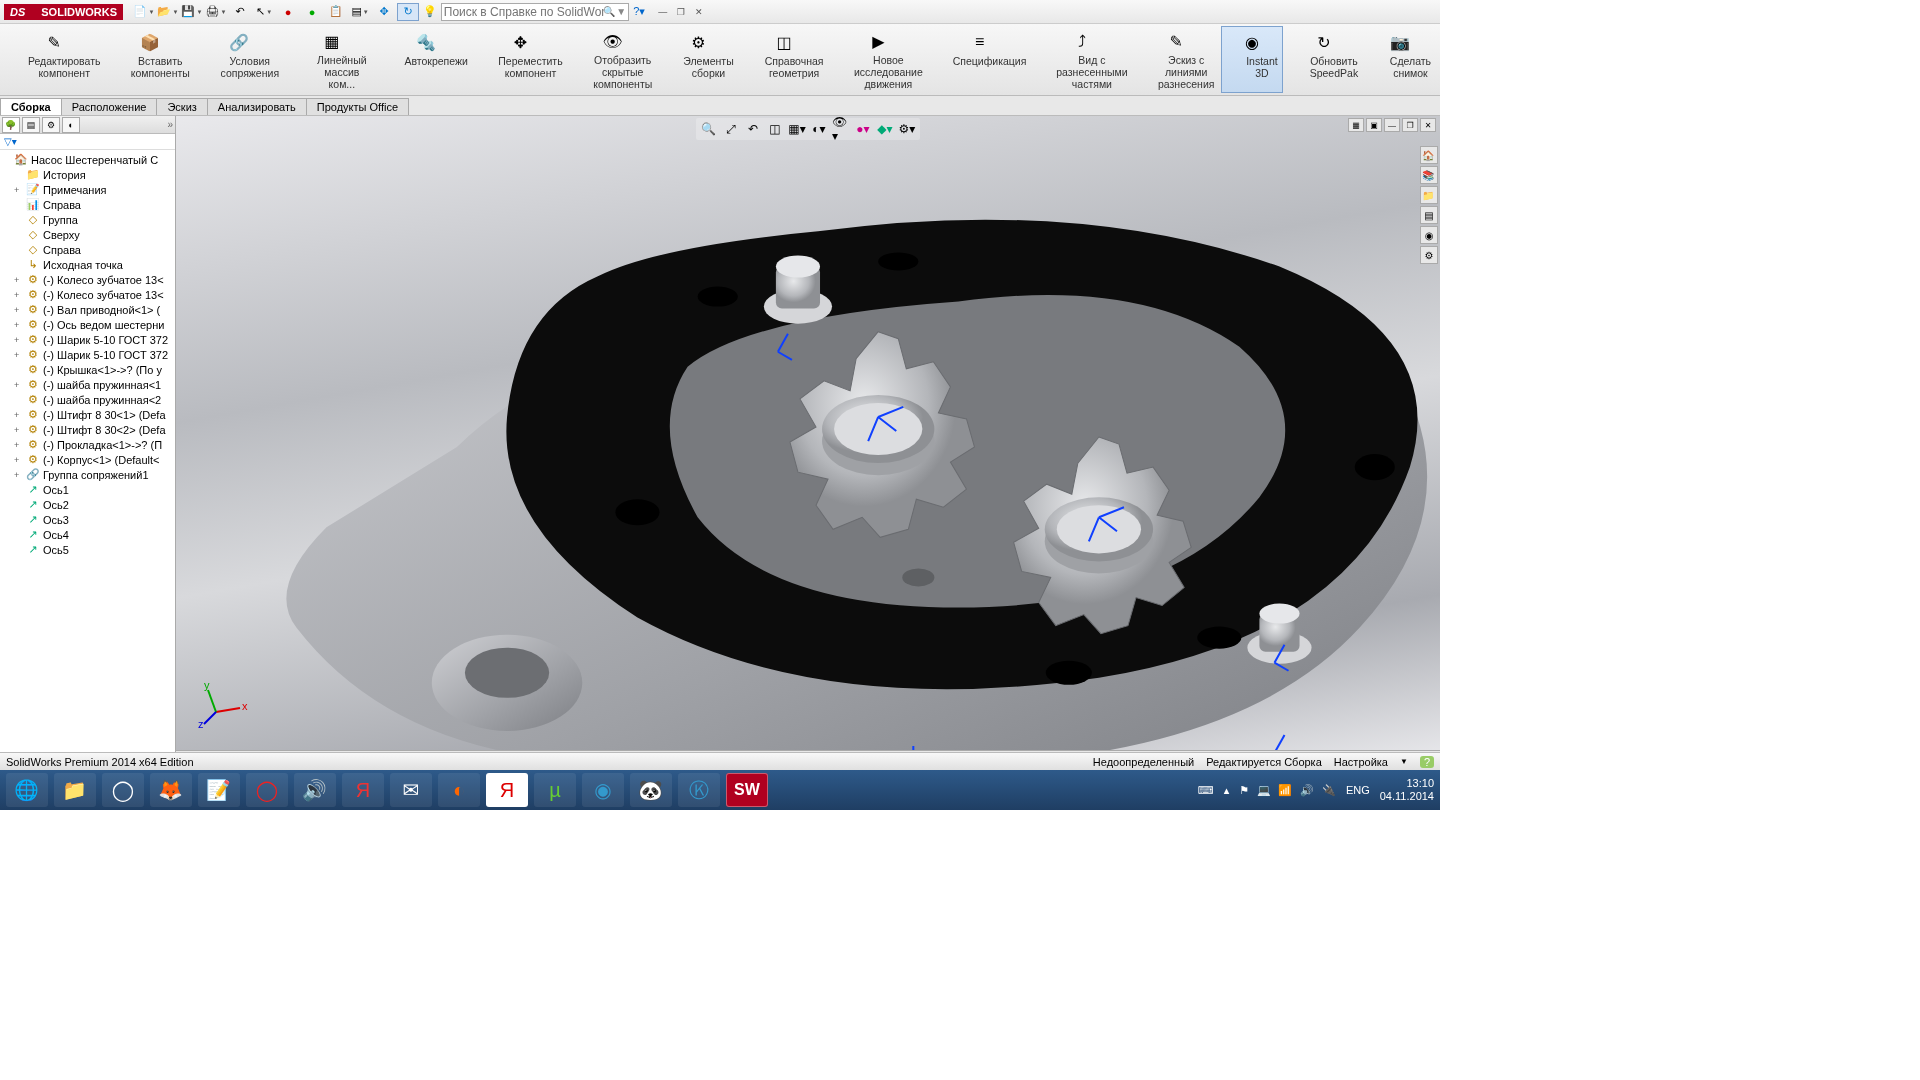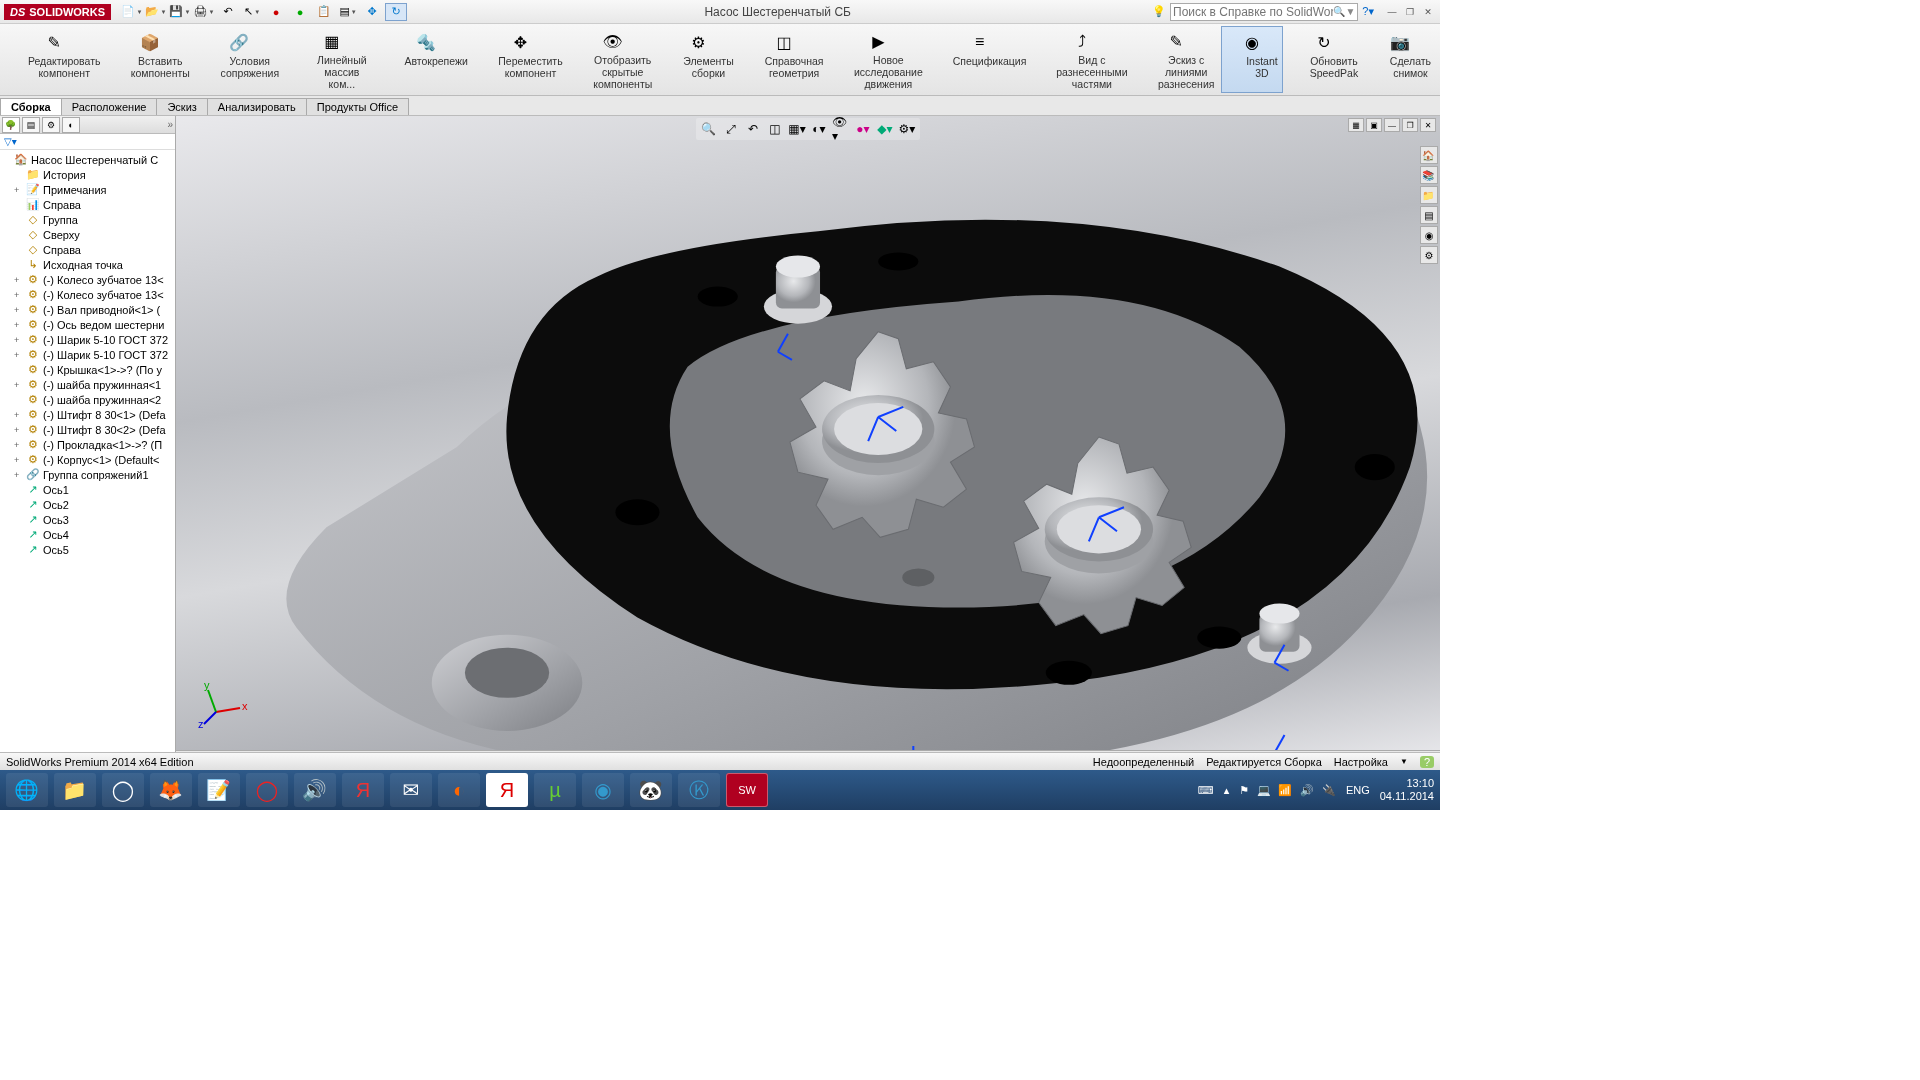--- a/index.html
+++ b/index.html
@@ -1,20 +1,20 @@
 <!DOCTYPE html>
 <html><head>
 <meta charset="utf-8">
 <style>
 * { margin:0; padding:0; box-sizing:border-box; font-family:"Segoe UI",Tahoma,sans-serif; font-size:11px; user-select:none; }
 body { width:1440px; height:810px; background:#fff; overflow:hidden; position:relative; }
 
 
 .menubar { height:24px; background:linear-gradient(#f8f8f8,#e8e8e8); display:flex; align-items:center; padding:0 4px; border-bottom:1px solid #ccc; }
-.logo { background:#b00020; color:#fff; font-weight:bold; padding:2px 6px; font-size:10px; display:flex; align-items:center; gap:4px; }
+.logo { background:#b00020; color:#fff; font-weight:bold; padding:2px 6px; font-size:10px; display:flex; align-items:center; gap:16px; }
 .logo-ds { font-style:italic; }
 .qat { display:flex; gap:2px; margin-left:10px; }
 .qat-btn { width:22px; height:18px; border:1px solid transparent; display:flex; align-items:center; justify-content:center; cursor:pointer; }
 .qat-drop { font-size:6px; margin-left:1px; color:#555; }
 .title { flex:1; text-align:center; font-size:12px; color:#444; }
 .search-wrap { display:flex; align-items:center; border:1px solid #aaa; background:#fff; height:18px; padding:0 2px; }
 .search-wrap input { border:none; outline:none; font-size:12px; width:160px; background:transparent; }
 .help-ico { color:#ff8c00; font-weight:bold; margin:0 4px; }
 .win-ctrl { display:flex; gap:2px; margin-left:6px; }
 .win-ctrl span { width:16px; height:14px; display:flex; align-items:center; justify-content:center; font-size:9px; cursor:pointer; color:#555; }
@@ -93,21 +93,20 @@
         <span style="color:#c00">●</span>
       </div>
     <div class="qat-btn">
         <span style="color:#0a0">●</span>
       </div>
     <div class="qat-btn">📋</div>
     <div class="qat-btn">▤<span class="qat-drop">▼</span></div>
     <div class="qat-btn" style="color:#07c">✥</div>
     <div class="qat-btn" style="border:1px solid #7da2ce;background:#d7e6f7;color:#07c">↻</div>
   </div>
-  <div class="title">Насос Шестеренчатый СБ</div>
   <span class="help-ico">💡</span>
   <div class="search-wrap">
     <input placeholder="Поиск в Справке по SolidWorks" style="">
     <span style="font-size:10px;color:#888">🔍▼</span>
   </div>
   <span style="margin:0 4px;color:#06c">?▾</span>
   <div class="win-ctrl">
     <span>—</span>
     <span>❐</span>
     <span>✕</span>
@@ -490,21 +489,21 @@
   <div class="tb-btn" style="color:#e22">◯</div>
   <div class="tb-btn">🔊</div>
   <div class="tb-btn" style="color:#e33">Я</div>
   <div class="tb-btn">✉</div>
   <div class="tb-btn" style="color:#f60">◐</div>
   <div class="tb-btn" style="background:#fff;color:#d00">Я</div>
   <div class="tb-btn" style="color:#6c3">µ</div>
   <div class="tb-btn" style="color:#39c">◉</div>
   <div class="tb-btn">🐼</div>
   <div class="tb-btn" style="color:#39c">Ⓚ</div>
-  <div class="tb-btn active" style="background:#b00020;font-size:11px;font-weight:normal">SW</div>
+  <div class="tb-btn active" style="background:#b00020;font-size:16px;font-weight:bold">SW</div>
   <div class="tray">
     <span>⌨</span>
     <span>▴</span>
     <div class="icons">
       <span>⚑</span>
       <span>💻</span>
       <span>📶</span>
       <span>🔊</span>
       <span>🔌</span>
     </div>

